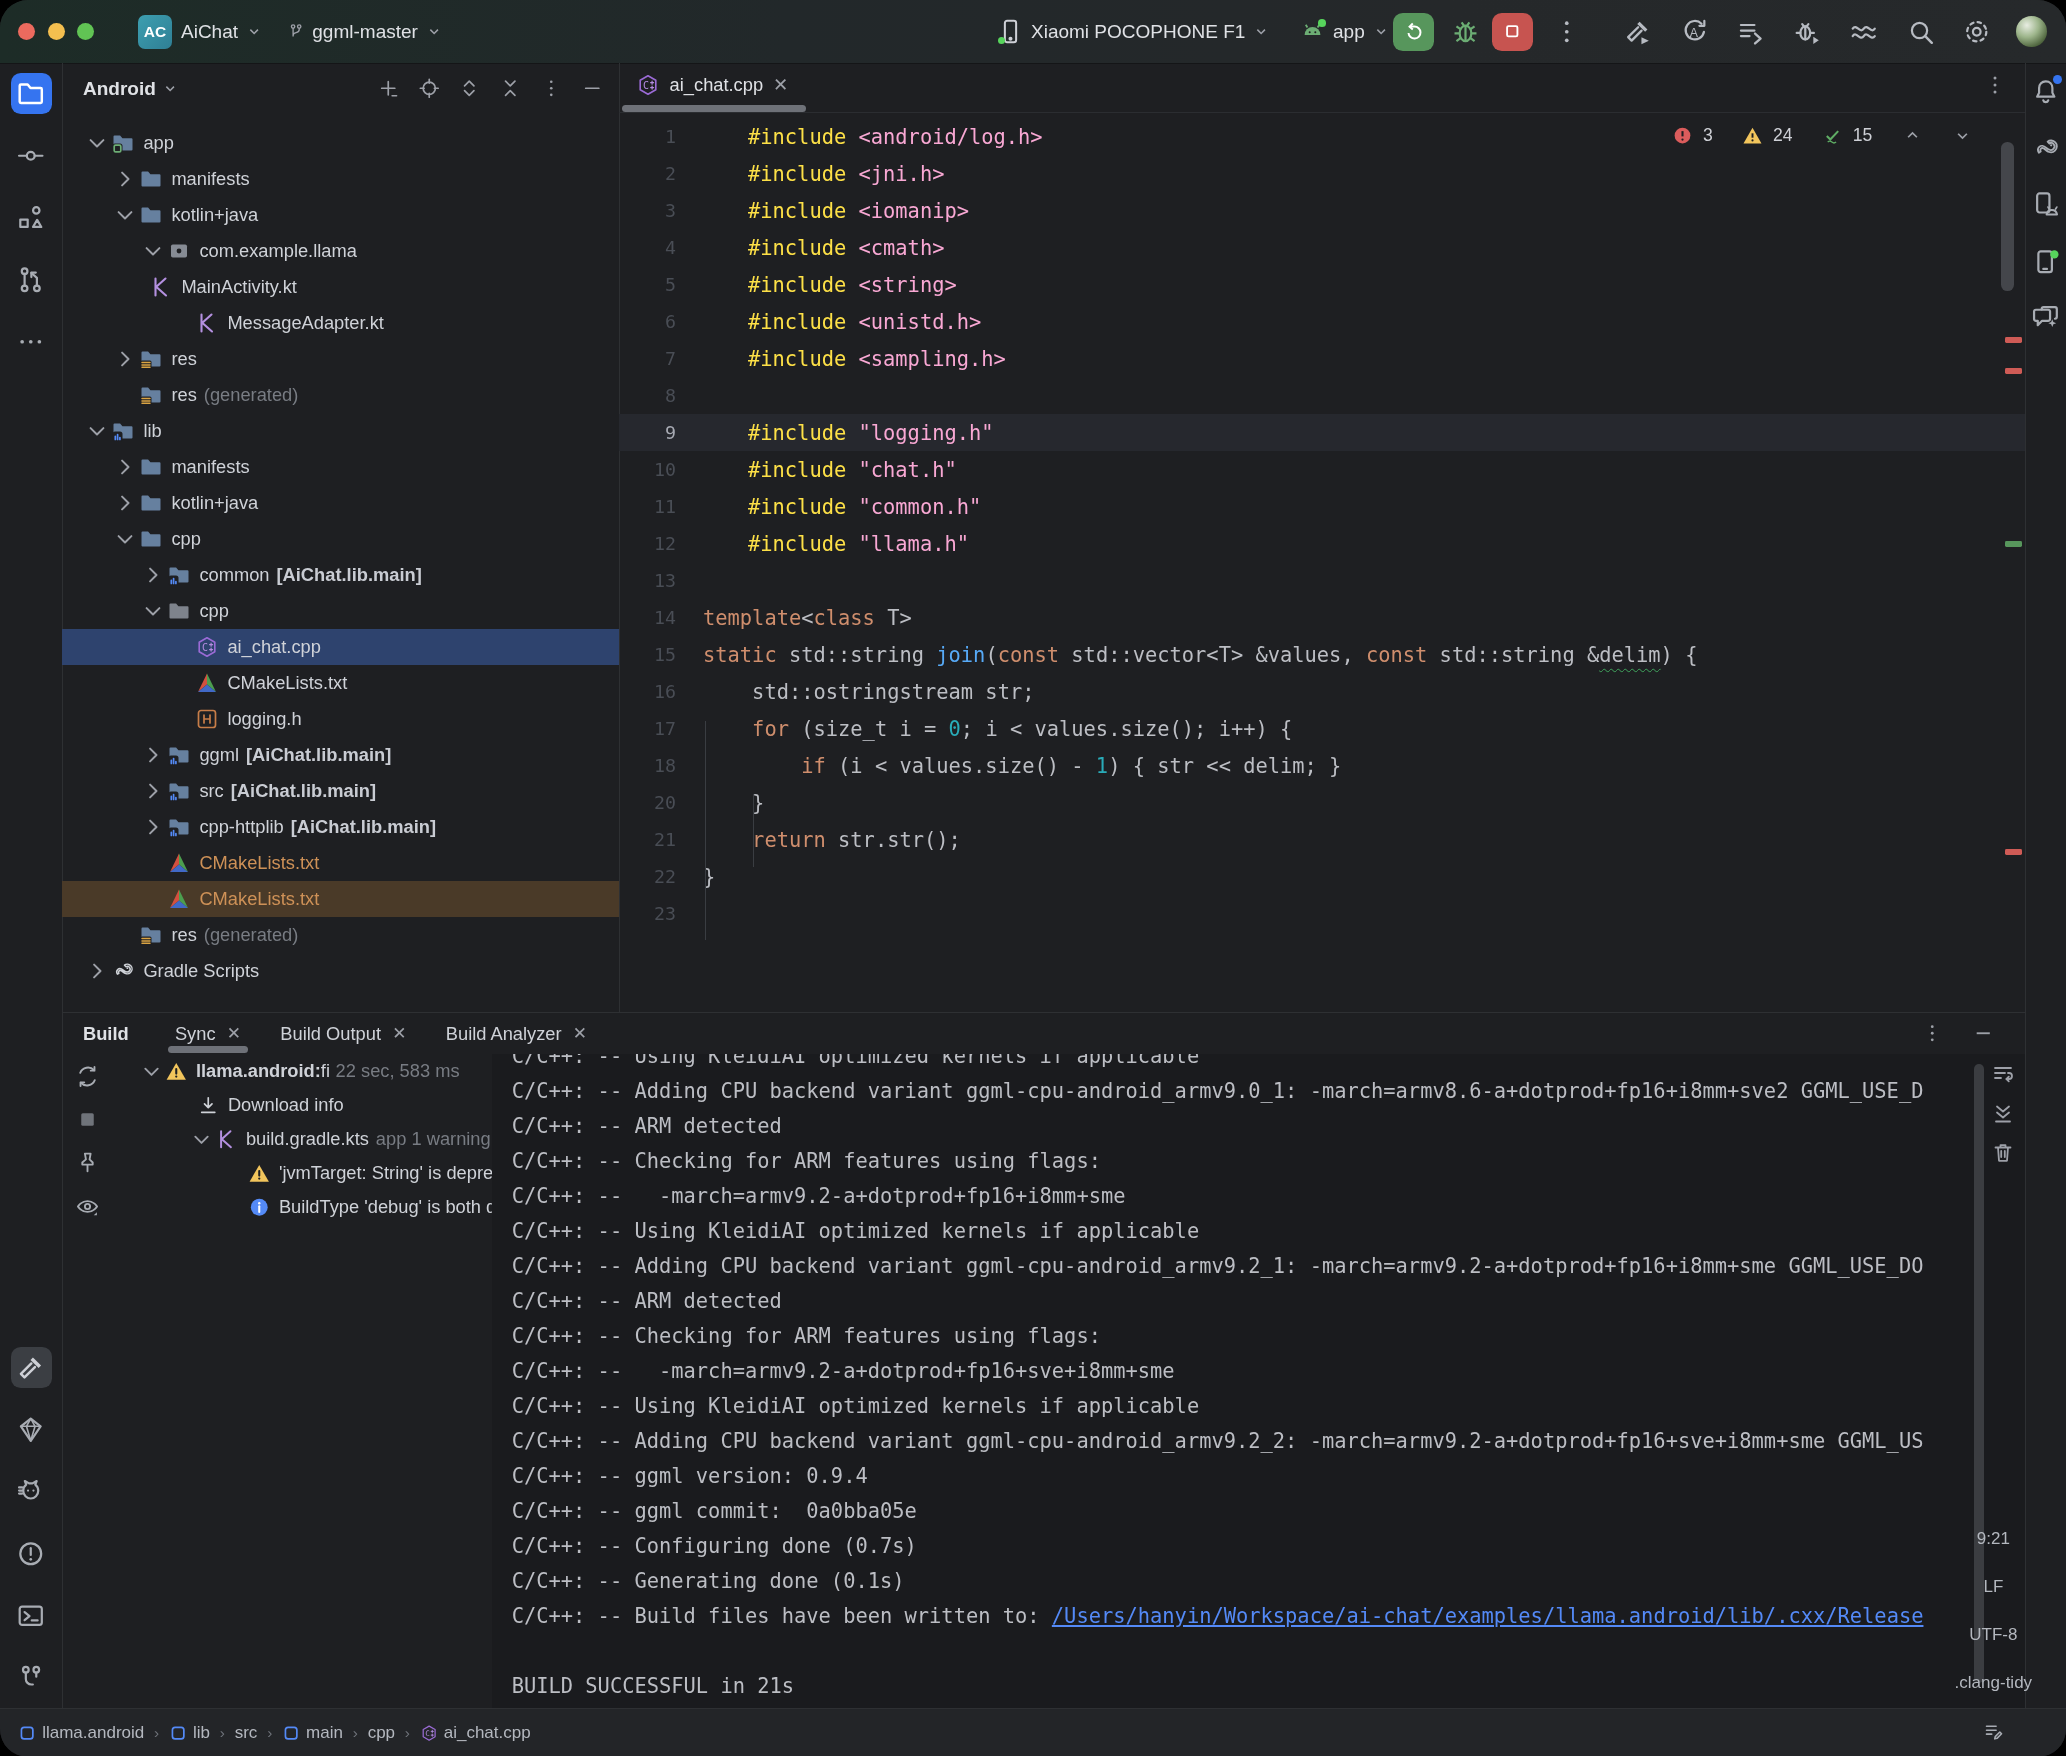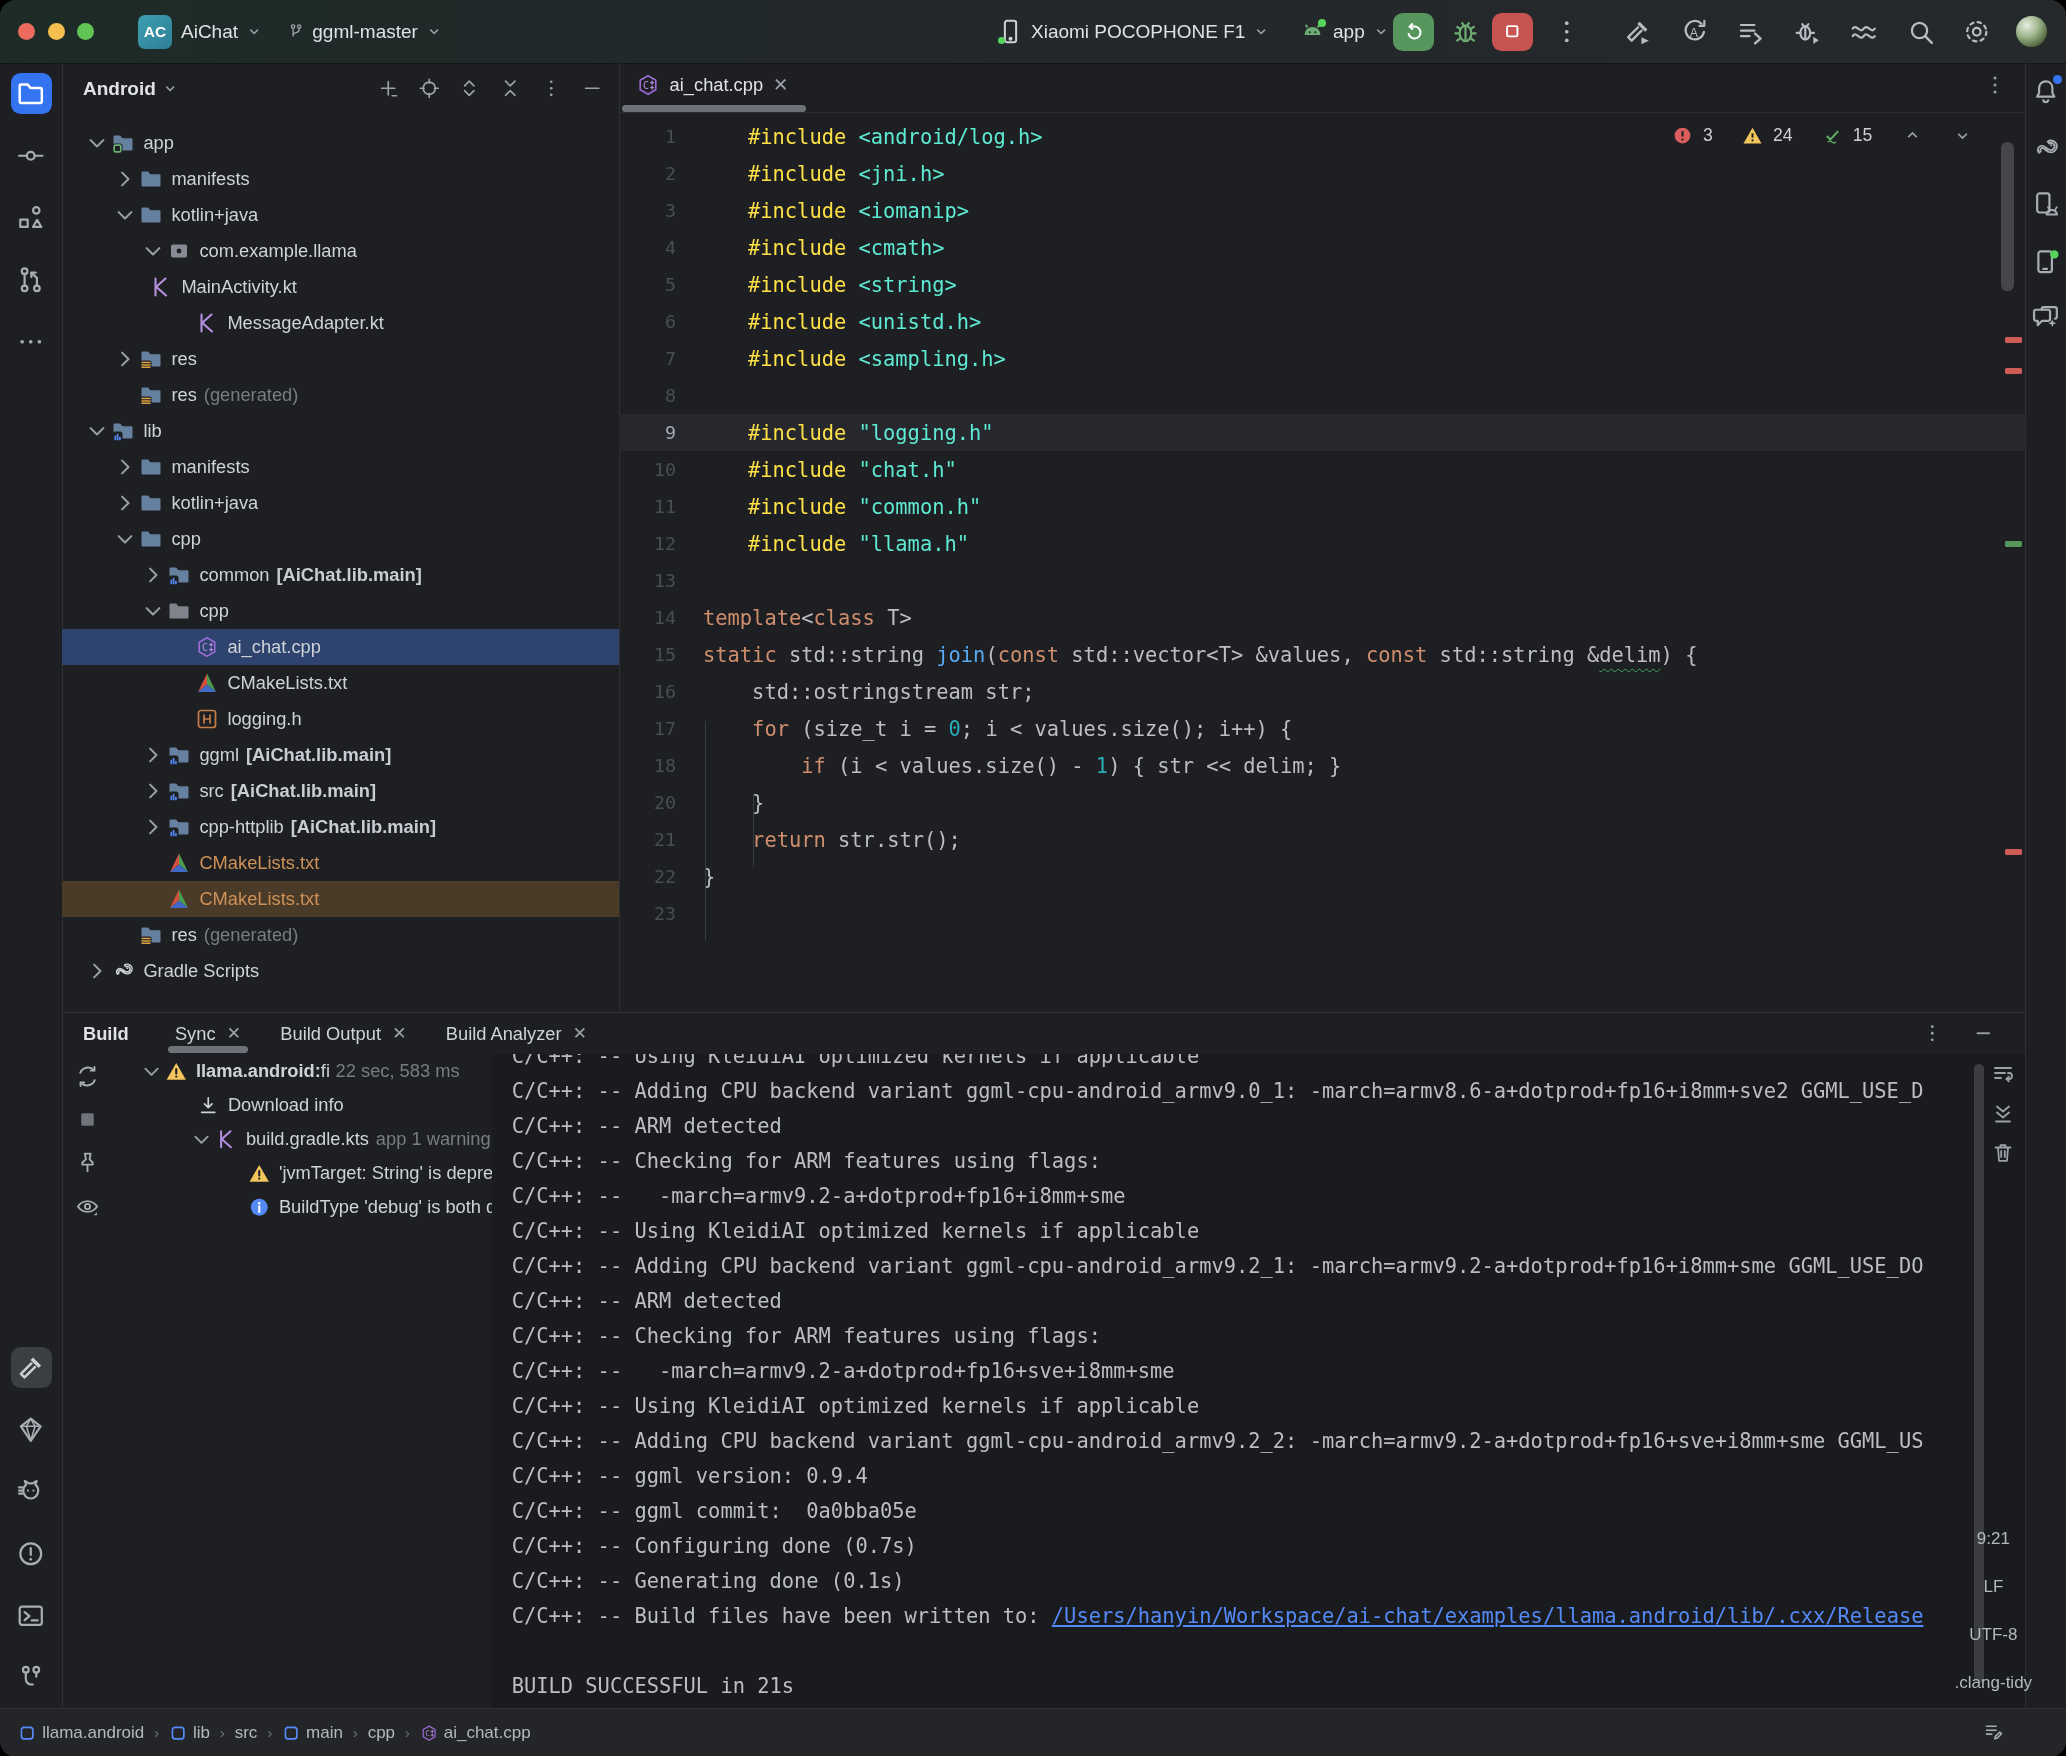--- a/index.html
+++ b/index.html
@@ -1,17 +1,17 @@
 <!DOCTYPE html>
 <html style="font-size:11.2px"><head>
 <meta charset="utf-8">
 <style>
   html,body{margin:0;padding:0;background:#000;}
   #root{position:relative;width:2066px;height:1757px;background:#1E1F22;overflow:hidden;
-        border-radius:16px;font-family:"Liberation Sans",sans-serif;color:#CED0D6;
+        border-radius:28px;font-family:"Liberation Sans",sans-serif;color:#CED0D6;
         -webkit-font-smoothing:antialiased;}
   .ic{display:inline-flex;align-items:center;justify-content:center;flex:none;}
   .ic svg{width:100%;height:100%;display:block;}
   
   #titlebar{position:absolute;left:0;top:0;width:2066px;height:63px;
     background:linear-gradient(90deg,#1d2c27 0%,#22282a 38%,#25282a 70%,#26292b 100%);
     border-bottom:0.7px solid #141517;}
   .tl{position:absolute;top:23px;width:17px;height:17px;border-radius:50%;}
   #ac-logo{position:absolute;left:138px;top:14.8px;width:34px;height:34px;border-radius:7px;
     background:linear-gradient(135deg,#3D9FB0,#2F7F95);display:flex;align-items:center;justify-content:center;
@@ -56,21 +56,21 @@
   #tab .x{color:#9DA0A8;font-size:18.3px;}
   #tab-underline{position:absolute;left:2.8px;top:42px;width:184px;height:7px;border-radius:4.2px;background:#6E7178;}
   #tab-kebab{position:absolute;right:18.3px;top:9.8px;width:24px;height:24px;color:#9DA0A8;}
   #code{position:absolute;left:0;top:55px;right:0;bottom:0;}
   .cline{height:37px;display:flex;align-items:center;}
   .cline.cur{background:#26282E;}
   .gut{width:84px;flex:none;text-align:right;padding-right:27px;box-sizing:border-box;
        font-family:"DejaVu Sans Mono",monospace;font-size:18.3px;color:#494D55;}
   .cline.cur .gut{color:#A7AAB3;}
   .ctext{font-family:"DejaVu Sans Mono",monospace;font-size:20.4px;white-space:pre;margin:0;}
-  .sd{color:#fde047;margin-left:45px;} .ss{color:#5eead4;} .sk{color:#CF8E6D;} .sf{color:#57AAF7;}
+  .sd{color:#fde047;margin-left:45px;} .ss{color:#f9a8d4;} .sk{color:#CF8E6D;} .sf{color:#57AAF7;}
   .sn{color:#29ABB8;} .sp{color:#BCBEC4;}
   .wavy{text-decoration:underline wavy #3FA45C 1.4px;text-underline-offset:5.6px;}
   .indent-guide{position:absolute;width:0.7px;background:#3A3D42;}
   #inspections{position:absolute;top:62px;right:52px;display:flex;align-items:center;gap:9.8px;
     font-size:17.6px;color:#CED0D6;}
   #inspections .ic{width:21px;height:21px;}
   #inspections .gap{width:9.8px;}
   #ed-scroll{position:absolute;right:11.2px;top:79px;width:12.7px;height:149px;border-radius:6.3px;background:#44464B;}
   .stripe{position:absolute;right:2.8px;width:17px;height:5.6px;border-radius:1.4px;}
   

